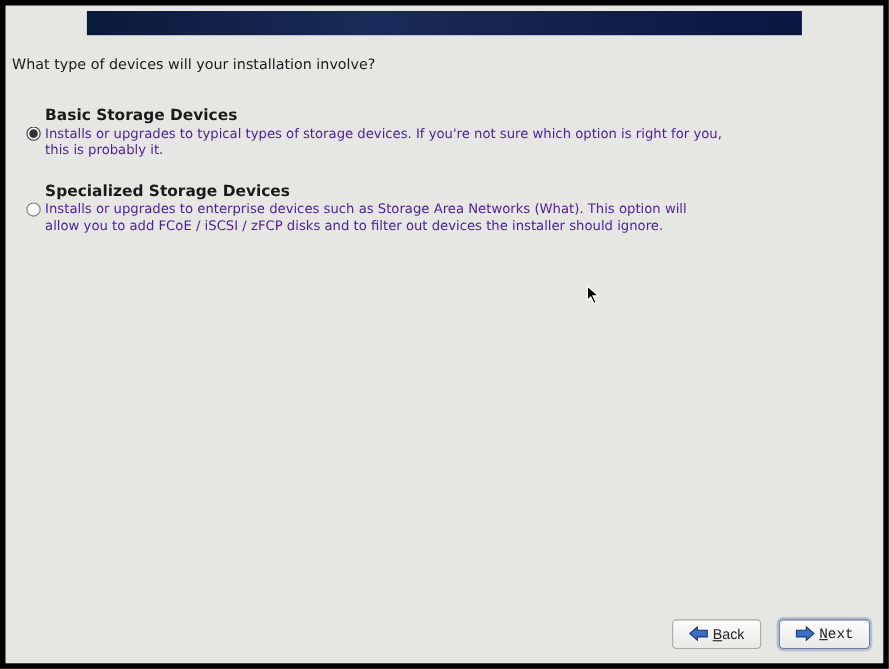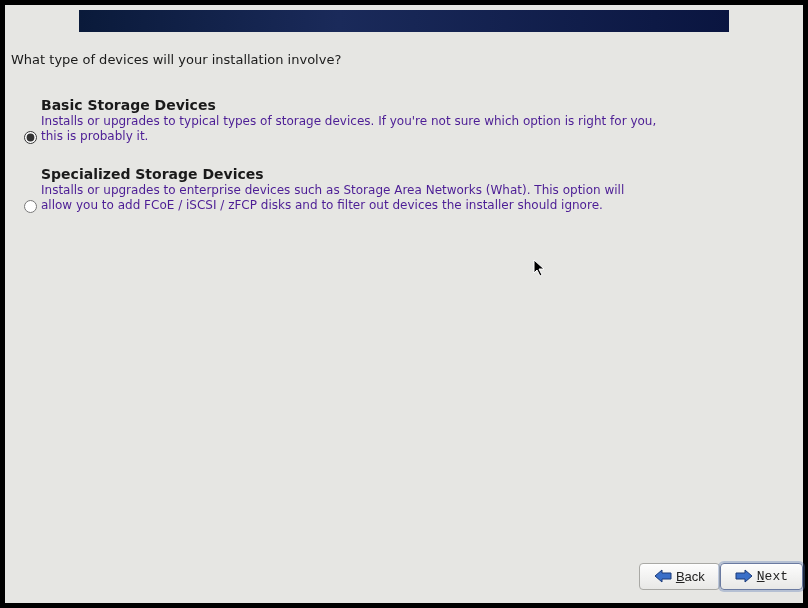--- a/index.html
+++ b/index.html
@@ -31,21 +31,21 @@
     .prompt {
       font-size: 13px;
       color: #1a1a1a;
       margin-bottom: 30px;
     }
     .options {
       padding-left: 8px;
     }
     .option {
       display: flex;
-      align-items: flex-end;
+      align-items: center;
       margin-bottom: 22px;
     }
     .radio-wrap {
       width: 22px;
       padding-top: 2px;
       display: flex;
       justify-content: center;
     }
     input[type=radio] {
       width: 13px;
@@ -65,22 +65,22 @@
     .option-desc {
       font-size: 12px;
       color: #4c1d95;
       line-height: 1.25;
     }
     .footer {
       height: 48px;
       display: flex;
       justify-content: flex-end;
       align-items: center;
-      gap: 0;
-      padding: 0 0 6px 0;
+      gap: 16px;
+      padding: 0 12px 6px 0;
     }
     .btn {
       background: linear-gradient(#fdfdfd, #e8e8e6);
       border: 1px solid #a9a9a5;
       border-radius: 4px;
       padding: 5px 14px;
       font-size: 13px;
       color: #222;
       display: inline-flex;
       align-items: center;

